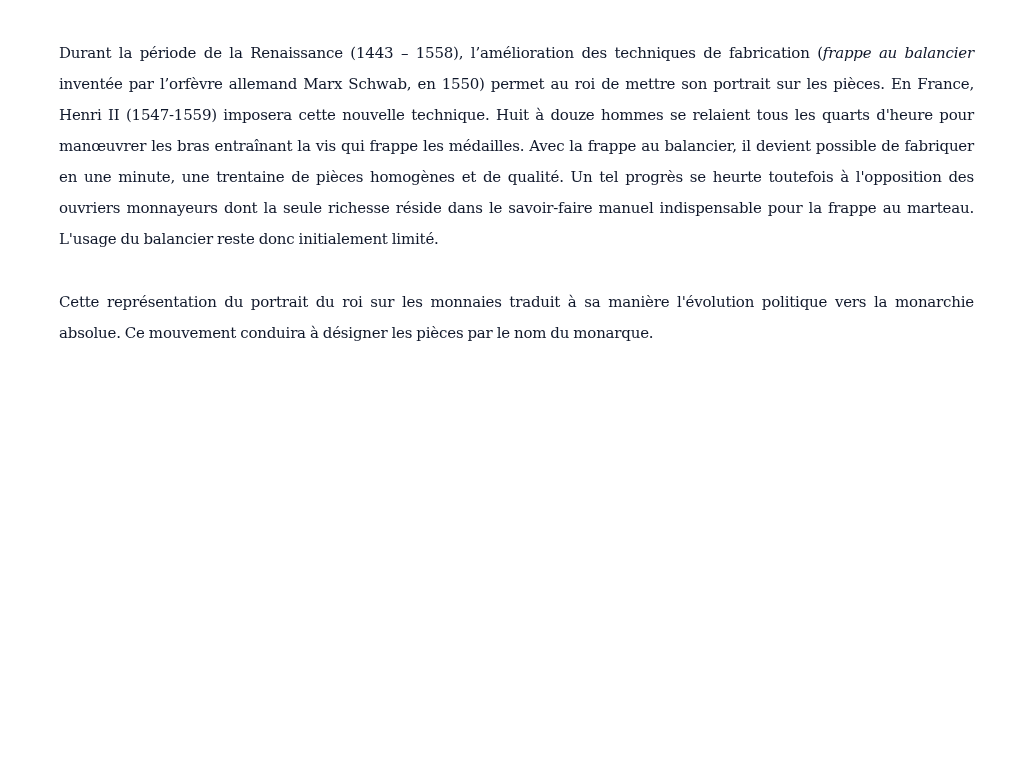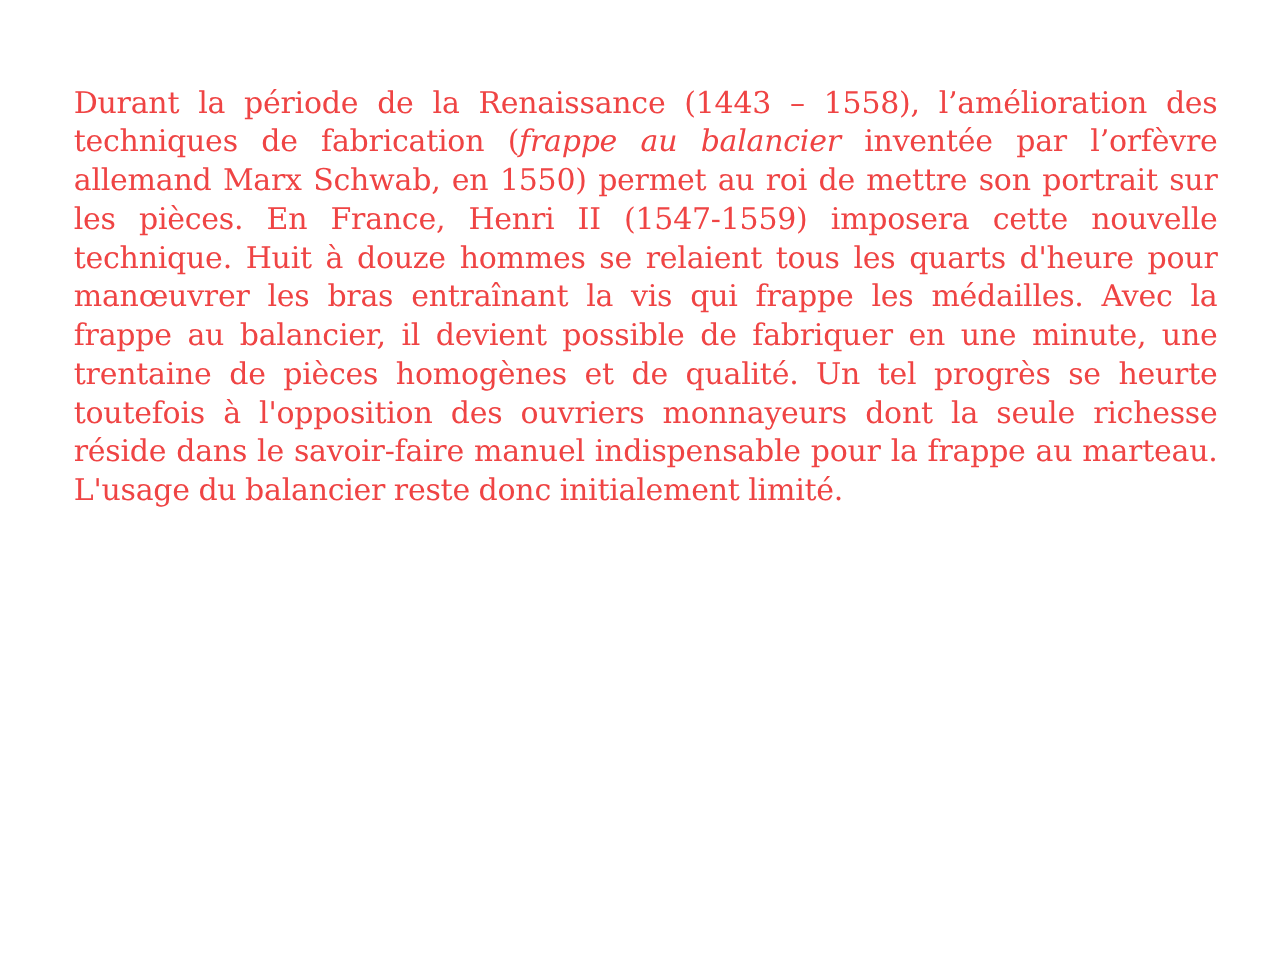--- a/index.html
+++ b/index.html
@@ -9,38 +9,39 @@
     }
     body {
       width: 1024px;
       height: 768px;
       overflow: hidden;
       position: relative;
     }
     .slide {
       position: absolute;
       left: 59px;
-      top: 67px;
+      top: 38px;
       width: 915px;
       font-family: "DejaVu Serif", "Liberation Serif", serif;
-      font-size: 24px;
+      font-size: 15px;
       line-height: 31px;
-      color: #ef4444;
+      color: #0f172a;
       text-align: justify;
       letter-spacing: -0.2px;
       word-spacing: -0.5px;
     }
     .para {
       margin: 0 0 32px 0;
     }
     .para.p2 {
       margin-bottom: 33px;
     }
     .italic {
       font-style: italic;
     }
   </style>
 </head>
 <body>
 
 <div class="slide">
   <p class="para p1"><span>Durant la période de la Renaissance (1443 – 1558), l’amélioration des techniques de fabrication (</span><span class="italic">frappe au balancier</span><span> inventée par l’orfèvre allemand Marx Schwab, en 1550) permet au roi de mettre son portrait sur les pièces. En France, Henri II (1547-1559) imposera cette nouvelle technique. Huit à douze hommes se relaient tous les quarts d'heure pour manœuvrer les bras entraînant la vis qui frappe les médailles.  Avec la frappe au balancier, il devient possible de fabriquer en une minute, une trentaine de pièces homogènes et de qualité. Un tel progrès se heurte toutefois à l'opposition des ouvriers monnayeurs dont la seule richesse réside dans le savoir-faire manuel indispensable pour la frappe au marteau. L'usage du balancier reste donc initialement limité.</span></p>
+  <p class="para p3">Cette représentation du portrait du roi sur les monnaies traduit à sa manière l'évolution politique vers la monarchie absolue. Ce mouvement conduira à désigner les pièces par le nom du monarque.</p>
 </div>
 
 </body></html>

